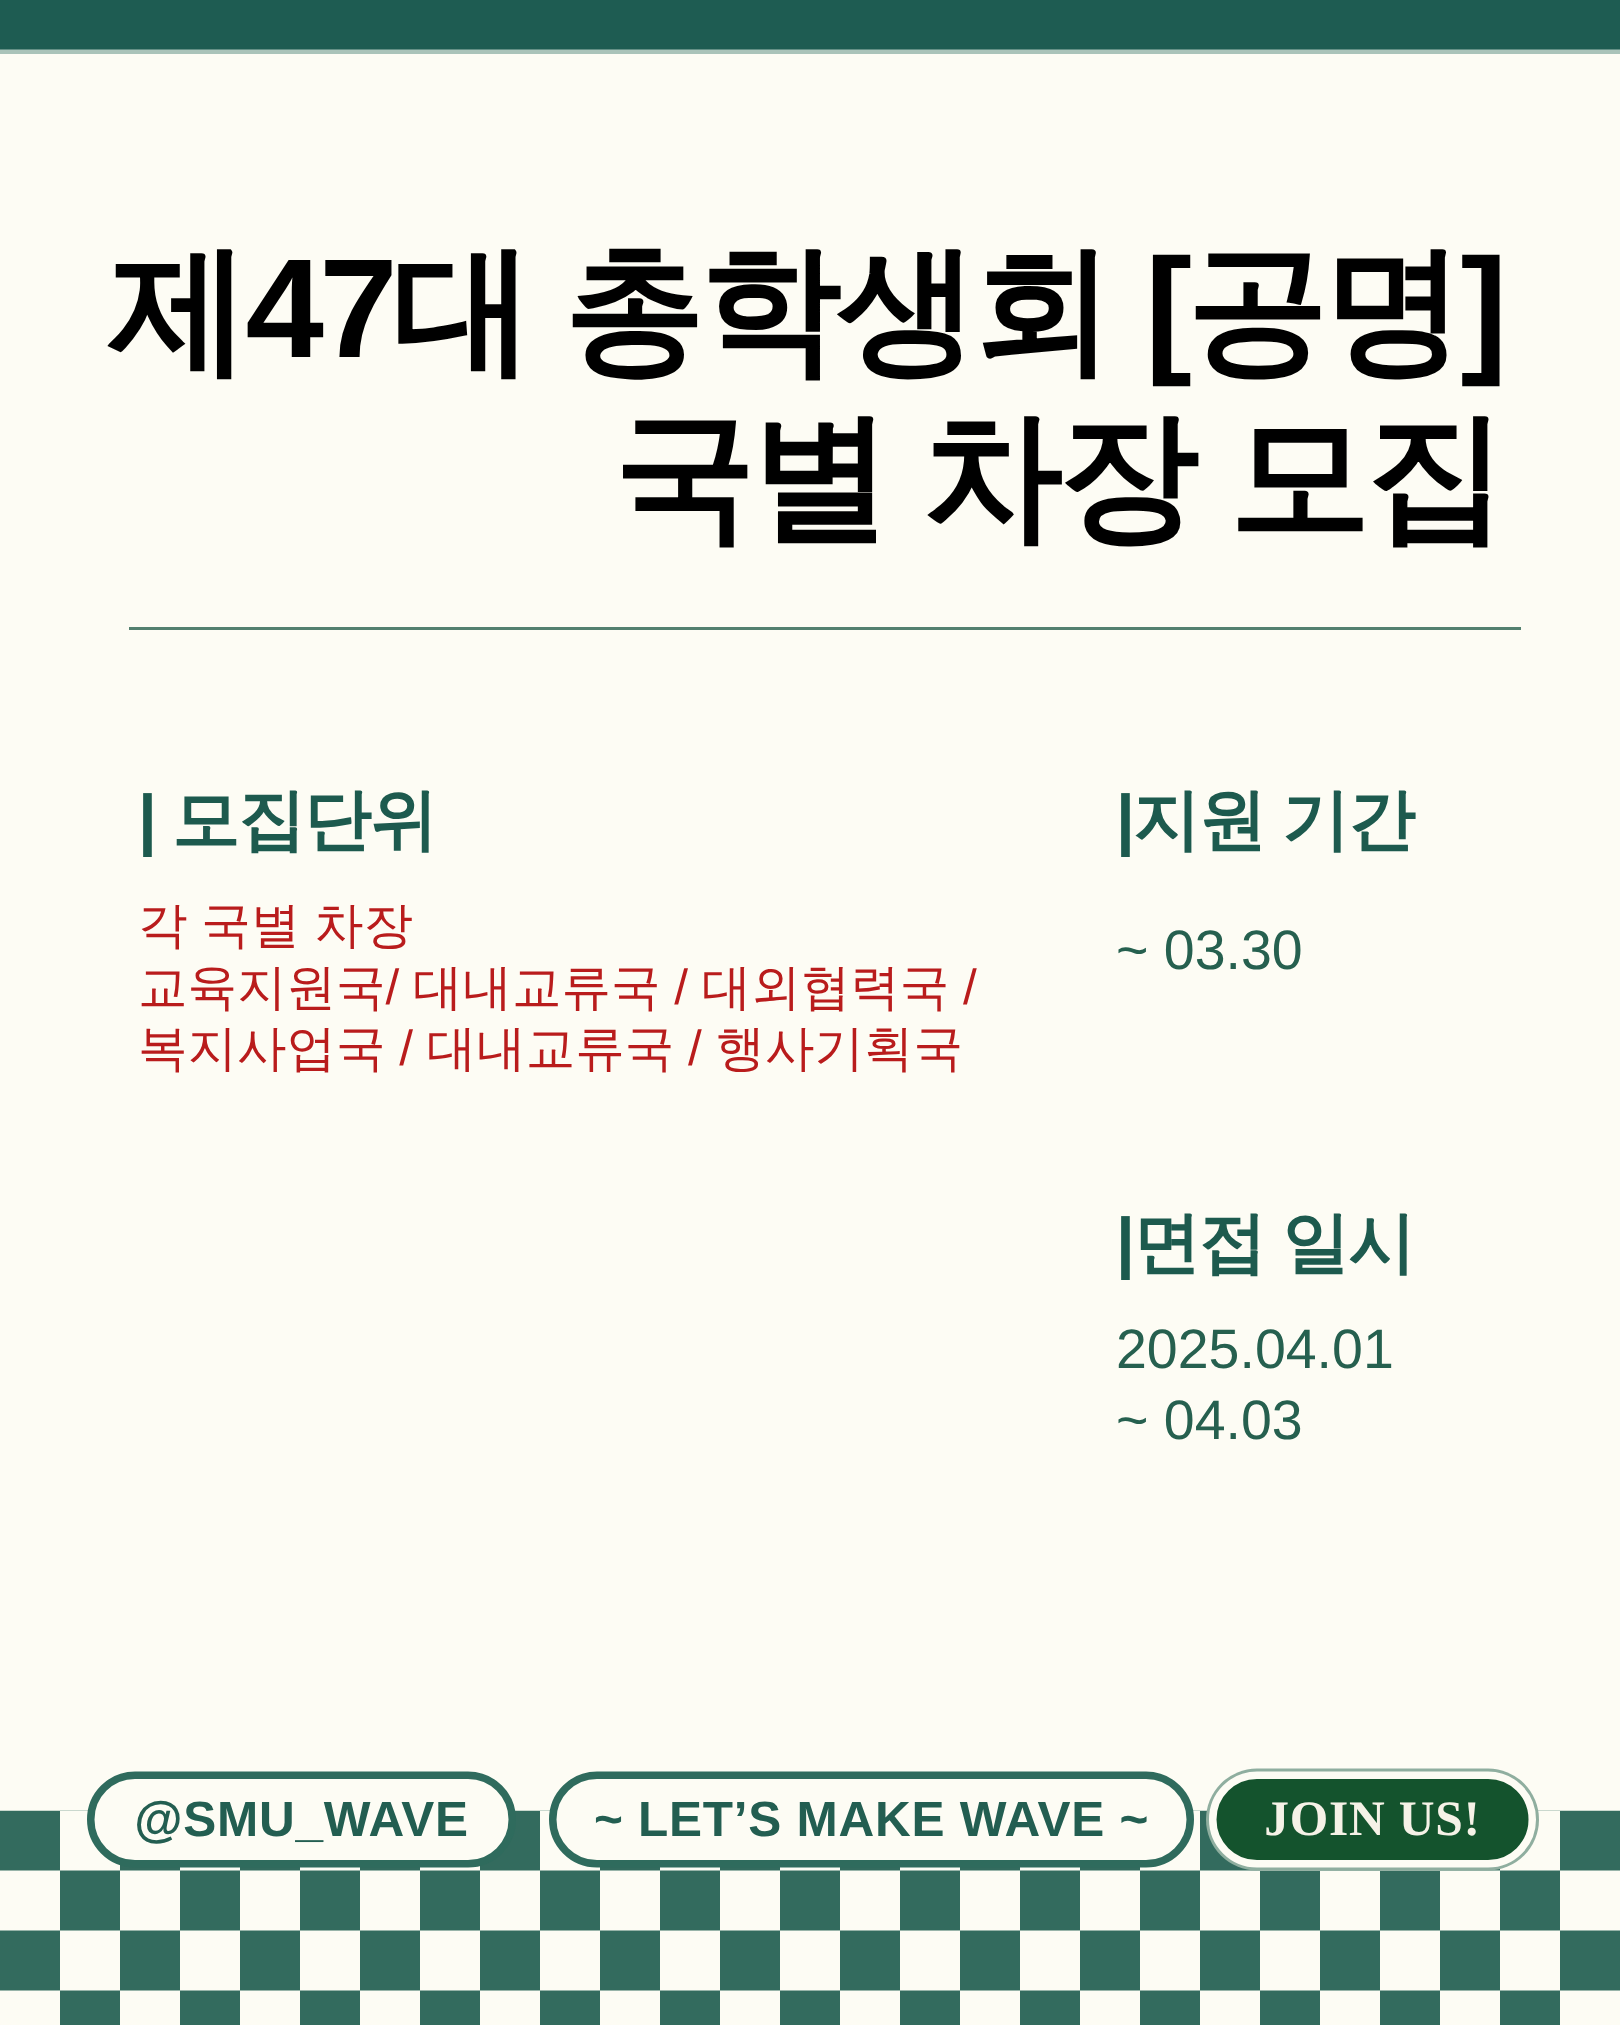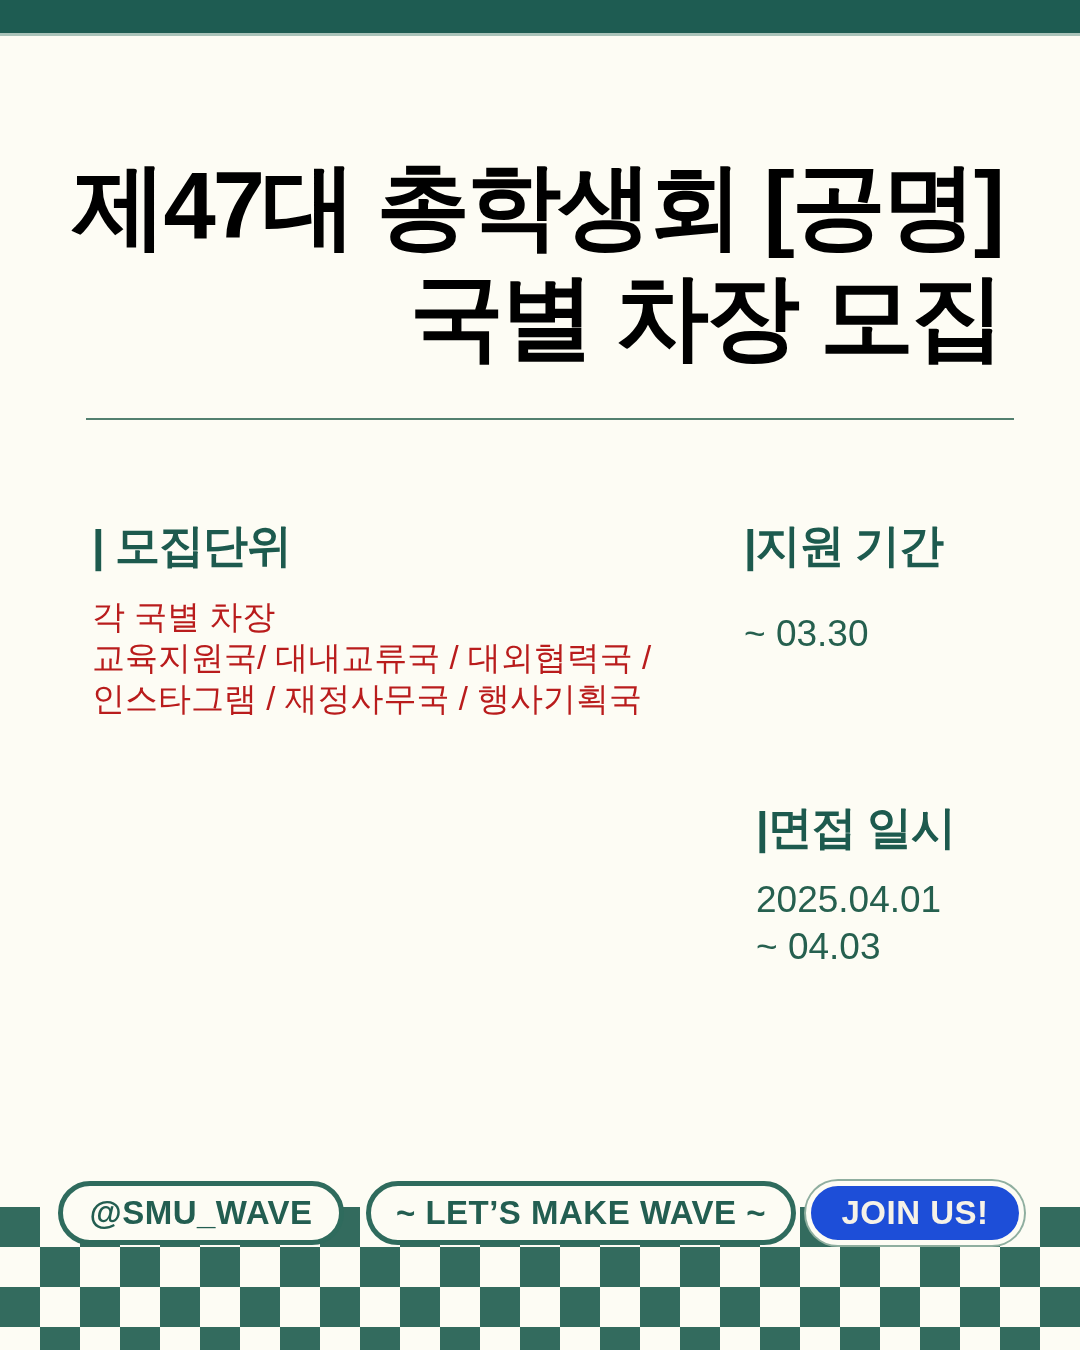--- a/index.html
+++ b/index.html
@@ -74,21 +74,21 @@
   .sec.dates p {
     font-size: 37px;
     line-height: 47px;
     color: #26604f;
   }
   #sec-recruit-units        { left: 92px;  top: 520px; }
   #sec-application-period   { left: 744px; top: 520px; }
   #sec-application-method   { left: 92px;  top: 812px; }
   #sec-application-method .body { margin-top: 18px; }
   #sec-application-method p { line-height: 45px; }
-  #sec-interview-schedule   { left: 744px; top: 802px; margin-left: 12px; }
+  #sec-interview-schedule   { left: 744px; top: 802px; }
   #sec-interview-schedule .body { margin-top: 22px; }
 
   
   .checker {
     position: absolute;
     left: 0; top: 1207px;
     width: 1080px; height: 143px;
     background: conic-gradient(#fdfcf4 0 25%, #336b5e 0 50%, #fdfcf4 0 75%, #336b5e 0);
     background-size: 80px 80px;
     z-index: 1;
@@ -110,24 +110,25 @@
     white-space: nowrap;
     z-index: 2;
     text-align: right;
   }
   .pill.outline {
     background: #fdfcf4;
     border: 5px solid #2f6b5d;
     color: #235e51;
   }
   .pill.solid {
-    background: #1d4ed8;
+    background: #14532d;
     border: 5px solid #fdfcf4;
     color: #f6f2e7;
     box-shadow: 0 0 0 2px #8fae9f;
+    font-family: Liberation Serif, serif;
   }
   #pill-handle { left: 58px;  width: 286px; }
   #pill-slogan { left: 366px; width: 430px; }
   #pill-join   { left: 806px; width: 218px; }
 </style>
 </head>
 <body>
 
 <div class="poster">
 
@@ -138,21 +139,21 @@
     <div>국별 차장 모집</div>
   </div>
 
   <div class="divider"></div>
 
   <section class="sec" id="sec-recruit-units">
     <h2>| 모집단위</h2>
     <div class="body">
       <p>각 국별 차장</p>
       <p>교육지원국/ 대내교류국 / 대외협력국 /</p>
-      <p>인스타그램 / 재정사무국 / 행사기획국</p>
+      <p>복지사업국 / 대내교류국 / 행사기획국</p>
     </div>
   </section>
 
   <section class="sec dates" id="sec-application-period">
     <h2>|지원 기간</h2>
     <div class="body">
       <p>~ 03.30</p>
     </div>
   </section>
 

